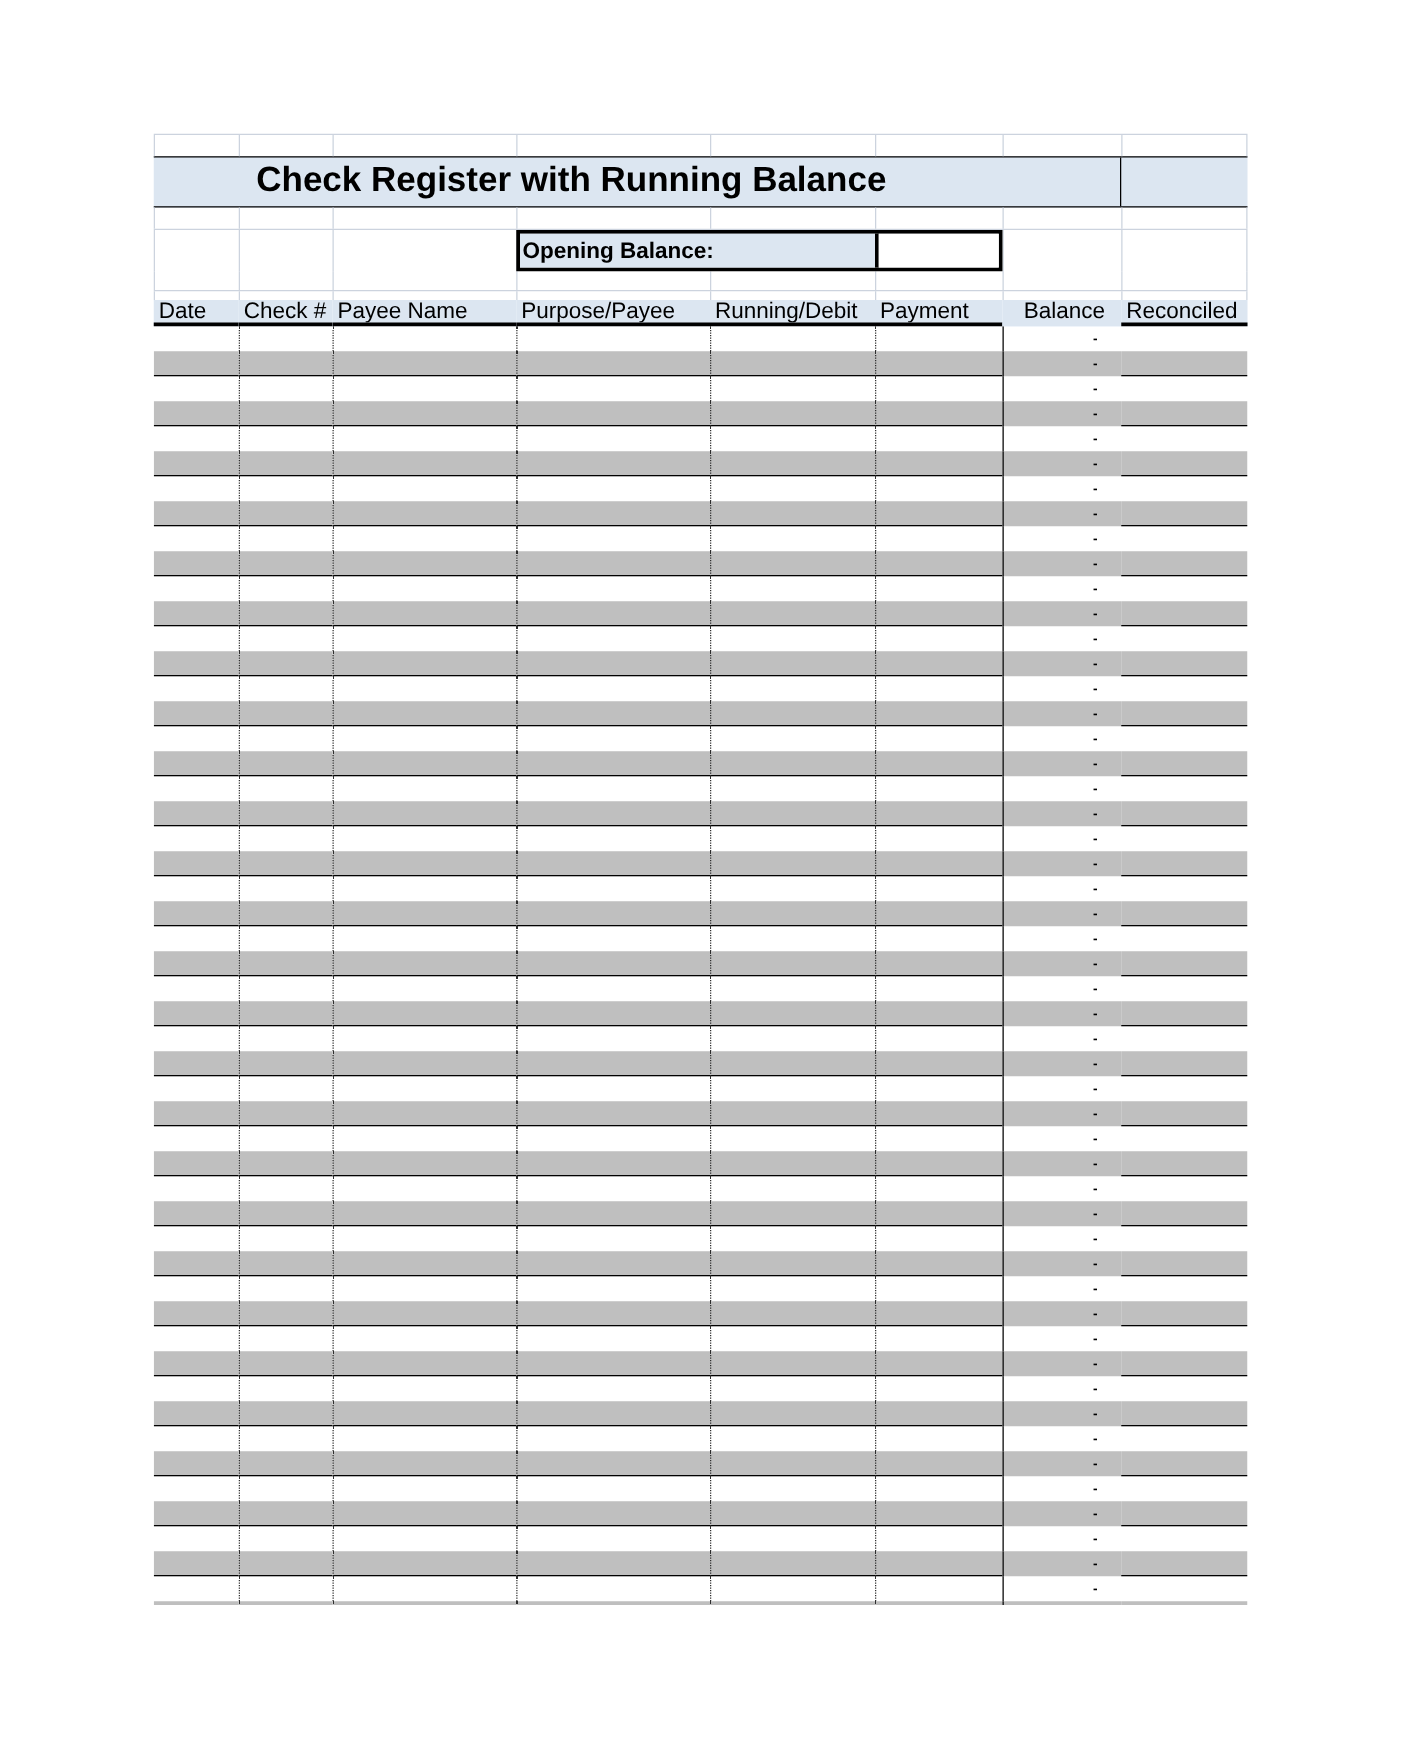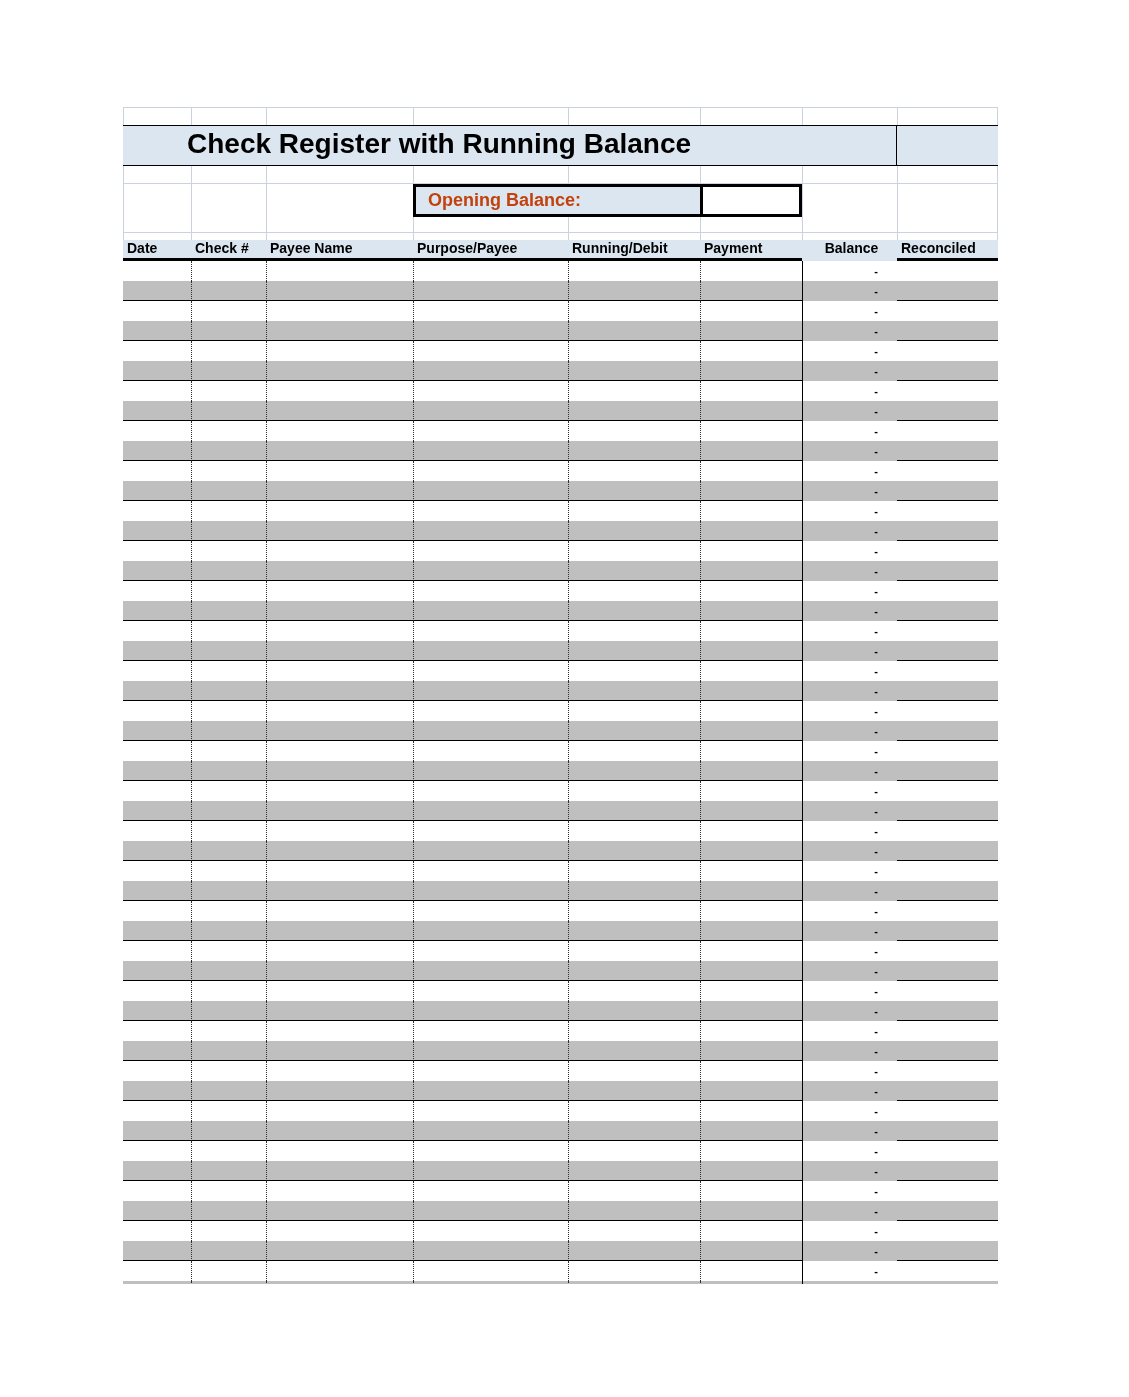--- a/index.html
+++ b/index.html
@@ -13,35 +13,35 @@
   
   .vcell{border-left:1px solid #ccd3de;}
   .vcell:last-child{border-right:1px solid #ccd3de;}
   .grid-top{height:18px;border-top:1px solid #ccd3de;}
   .gap-a{height:18px;border-bottom:1px solid #ccd3de;}
   .gap-b{height:16px;border-bottom:1px solid #ccd3de;}
   .gap-c{height:7px;}
 
   
   .title-band{height:41px;border-top:1.6px solid #000;border-bottom:1.6px solid #000;background:#dce6f1;display:flex;}
-  .title-main{flex:1;border-right:1.6px solid #000;font-size:28px;font-weight:700;color:#000;padding-left:64px;line-height:36px;white-space:nowrap;}
+  .title-main{flex:1;border-right:1.6px solid #000;font-size:28px;font-weight:700;color:#000;padding-left:82px;line-height:36px;white-space:nowrap;}
   .title-side{width:101px;}
 
   
   .ob-row{height:33px;position:relative;}
   .ob-bg{position:absolute;left:0;top:0;right:0;bottom:0;}
   .ob-bg .vcell{height:100%;}
   .ob-box{position:absolute;left:290px;top:0;width:389px;height:33px;border:3px solid #000;display:flex;background:#fff;}
-  .ob-label{width:284px;background:#dce6f1;font-size:18px;font-weight:700;color:#c2410c;line-height:26px;padding-left:12px;white-space:nowrap;}
+  .ob-label{width:284px;background:#dce6f1;font-size:18px;font-weight:700;color:#000000;line-height:26px;padding-left:2px;white-space:nowrap;}
   .ob-divider{width:3px;background:#000;}
   .ob-value{flex:1;background:#fff;}
 
   
   .header-row{height:21px;}
-  .hcell{background:#dce6f1;border-bottom:3px solid #000;font-size:14px;font-weight:700;color:#000;padding-left:4px;line-height:17px;white-space:nowrap;overflow:hidden;}
+  .hcell{background:#dce6f1;border-bottom:3px solid #000;font-size:18px;font-weight:400;color:#000;padding-left:4px;line-height:17px;white-space:nowrap;overflow:hidden;}
   .hcell.balance-h{border-bottom-color:#dce6f1;text-align:center;}
 
   
   .data-area{height:1023px;overflow:hidden;}
   .pair{height:40px;}
   .rrow{height:20px;}
   .cell{height:20px;}
   .rrow.gray .cell{background:#bfbfbf;border-bottom:1.6px solid #000;}
   .rrow.gray .cell.balance{border-bottom:none;}
   .cell.dotted{border-left:1px dotted #2f2f2f;}

